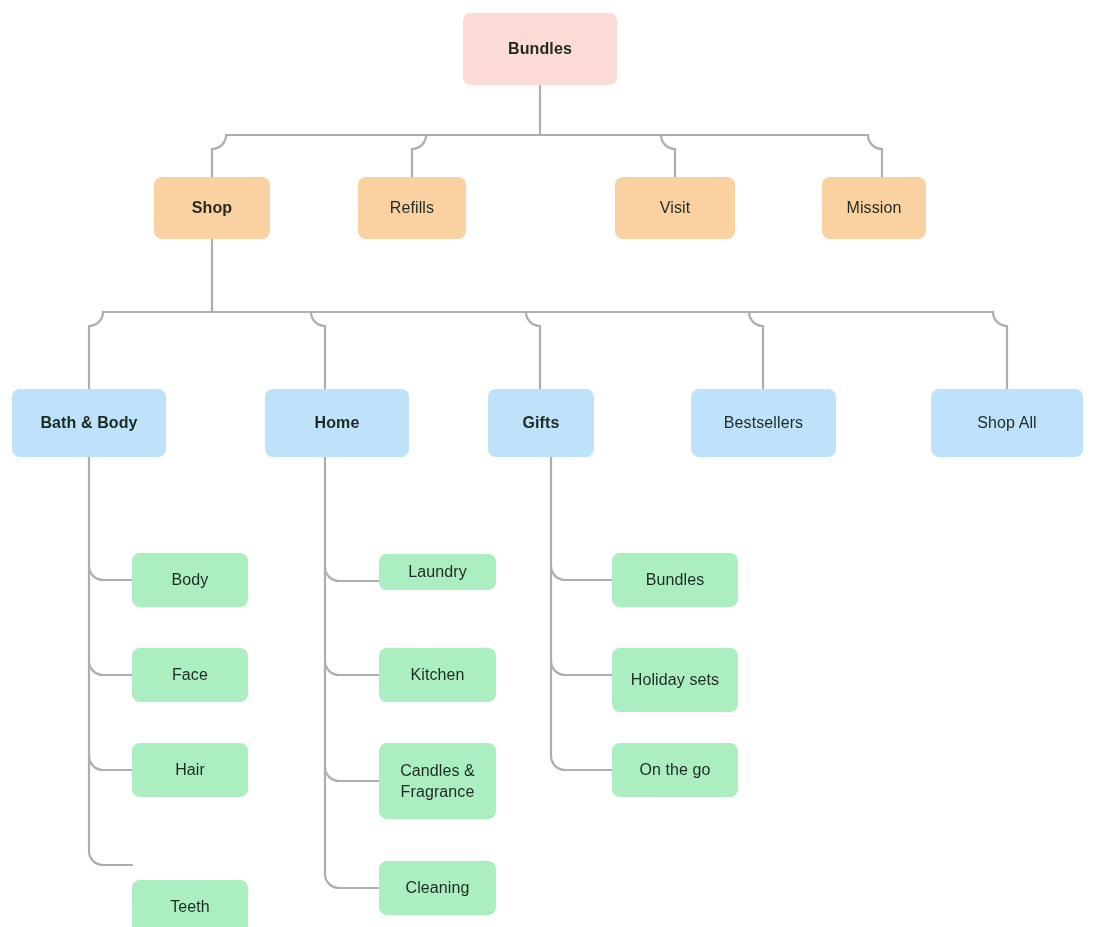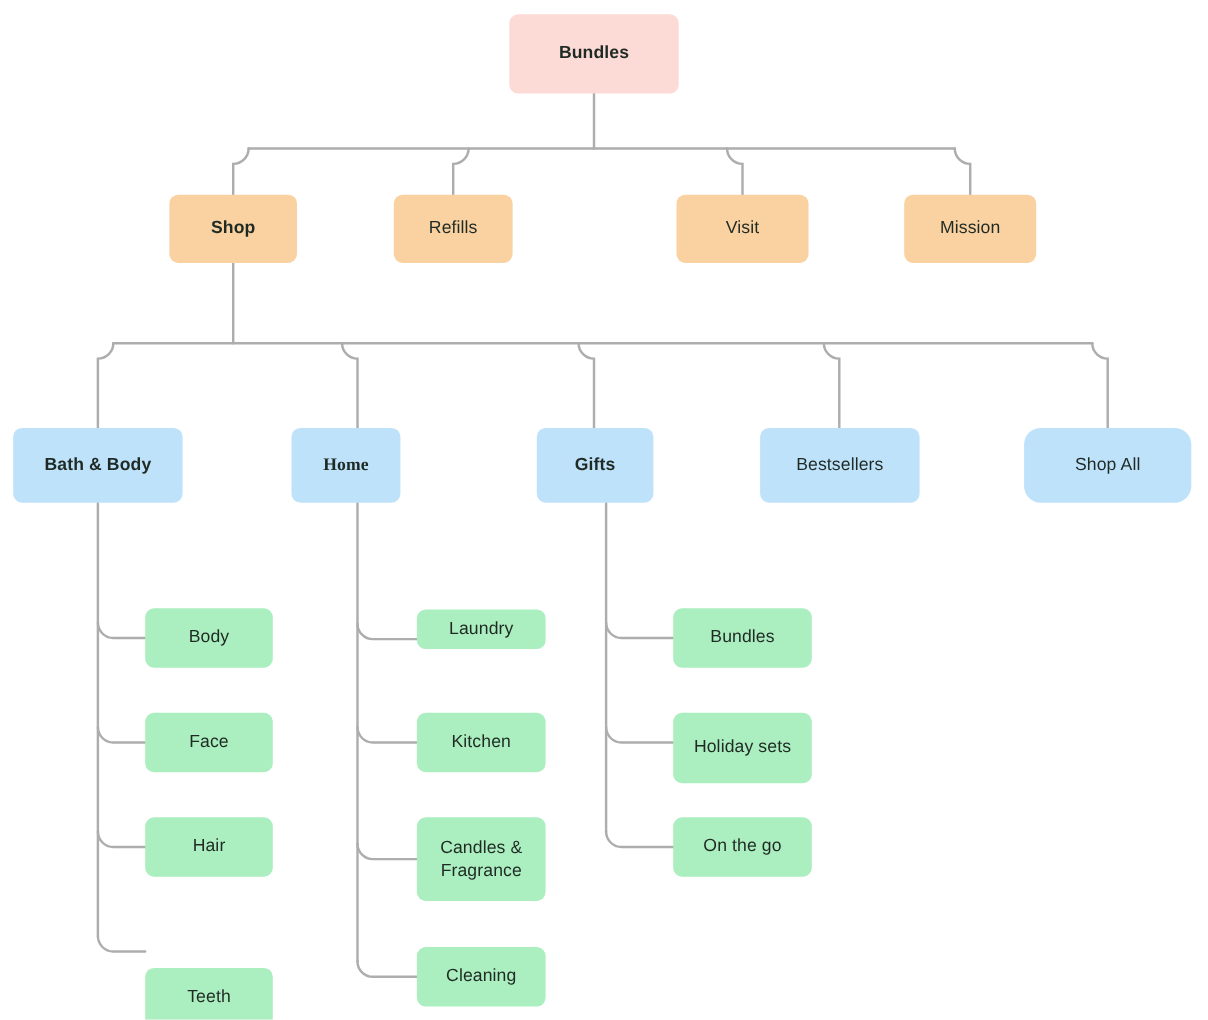--- a/index.html
+++ b/index.html
@@ -101,36 +101,36 @@
       </div>
       <div class="node section bold" style="left: 154px; top: 177px; width: 116px; height: 62px;">
         <span class="node-label">Shop</span>
       </div>
       <div class="node section" style="left: 358px; top: 177px; width: 108px; height: 62px;">
         <span class="node-label">Refills</span>
       </div>
       <div class="node section" style="left: 615px; top: 177px; width: 120px; height: 62px;">
         <span class="node-label">Visit</span>
       </div>
-      <div class="node section" style="left: 822px; top: 177px; width: 120px; height: 62px;">
+      <div class="node section" style="left: 822px; top: 177px; width: 104px; height: 62px;">
         <span class="node-label">Mission</span>
       </div>
       <div class="node category bold" style="left: 12px; top: 389px; width: 154px; height: 68px;">
         <span class="node-label">Bath &amp; Body</span>
       </div>
-      <div class="node category bold" style="left: 265px; top: 389px; width: 99px; height: 68px; font-family: Liberation Serif, serif;">
+      <div class="node category bold" style="left: 265px; top: 389px; width: 144px; height: 68px;">
         <span class="node-label">Home</span>
       </div>
       <div class="node category bold" style="left: 488px; top: 389px; width: 106px; height: 68px;">
         <span class="node-label">Gifts</span>
       </div>
       <div class="node category" style="left: 691px; top: 389px; width: 145px; height: 68px;">
         <span class="node-label">Bestsellers</span>
       </div>
-      <div class="node category" style="left: 931px; top: 389px; width: 152px; height: 68px; border-radius: 15px;">
+      <div class="node category" style="left: 931px; top: 389px; width: 152px; height: 68px;">
         <span class="node-label">Shop All</span>
       </div>
       <div class="node leaf" style="left: 132px; top: 553px; width: 116px; height: 54px;">
         <span class="node-label">Body</span>
       </div>
       <div class="node leaf" style="left: 132px; top: 648px; width: 116px; height: 54px;">
         <span class="node-label">Face</span>
       </div>
       <div class="node leaf" style="left: 132px; top: 743px; width: 116px; height: 54px; justify-content: center;">
         <span class="node-label">Hair</span>

